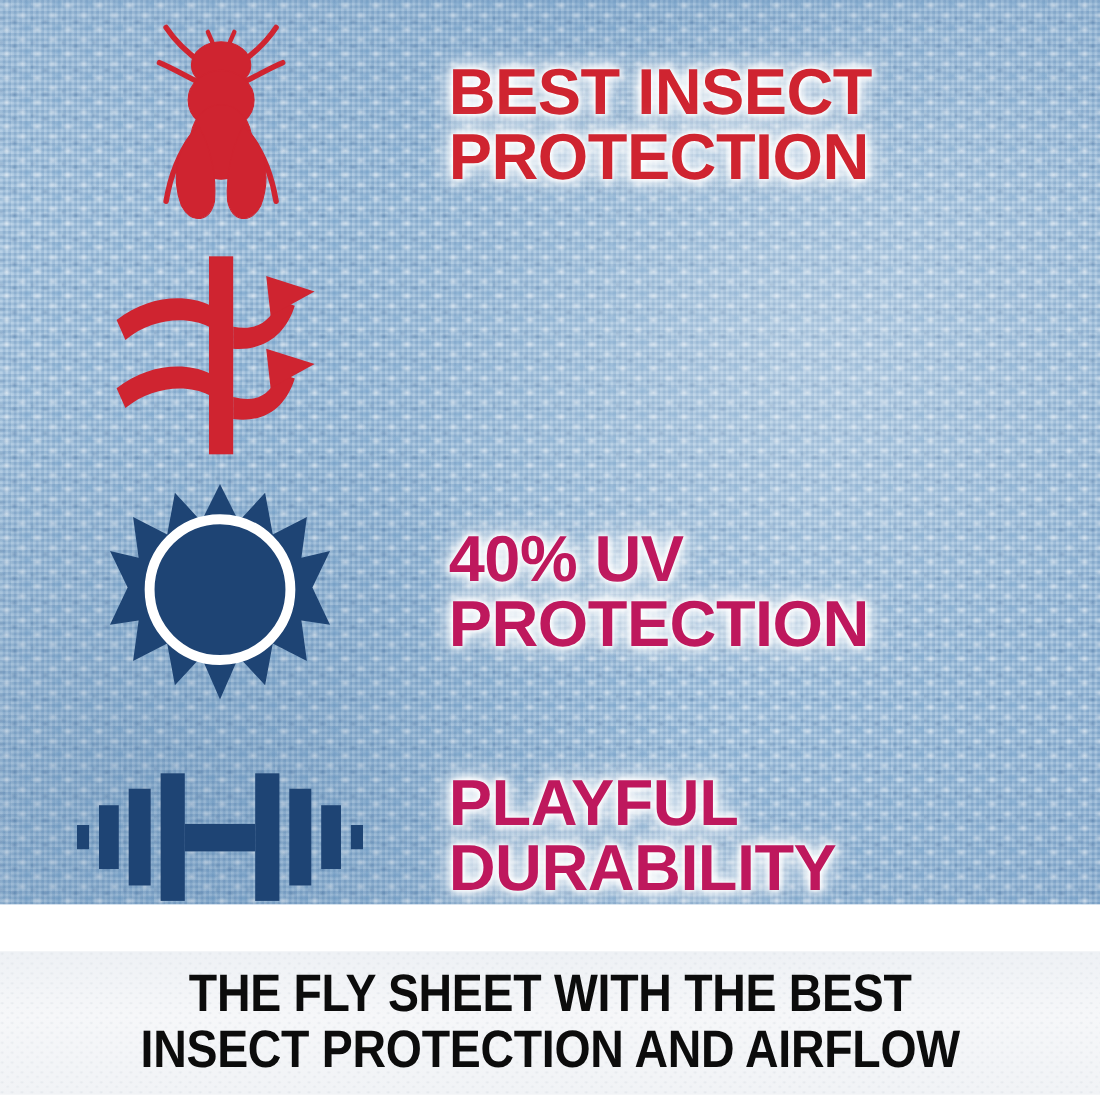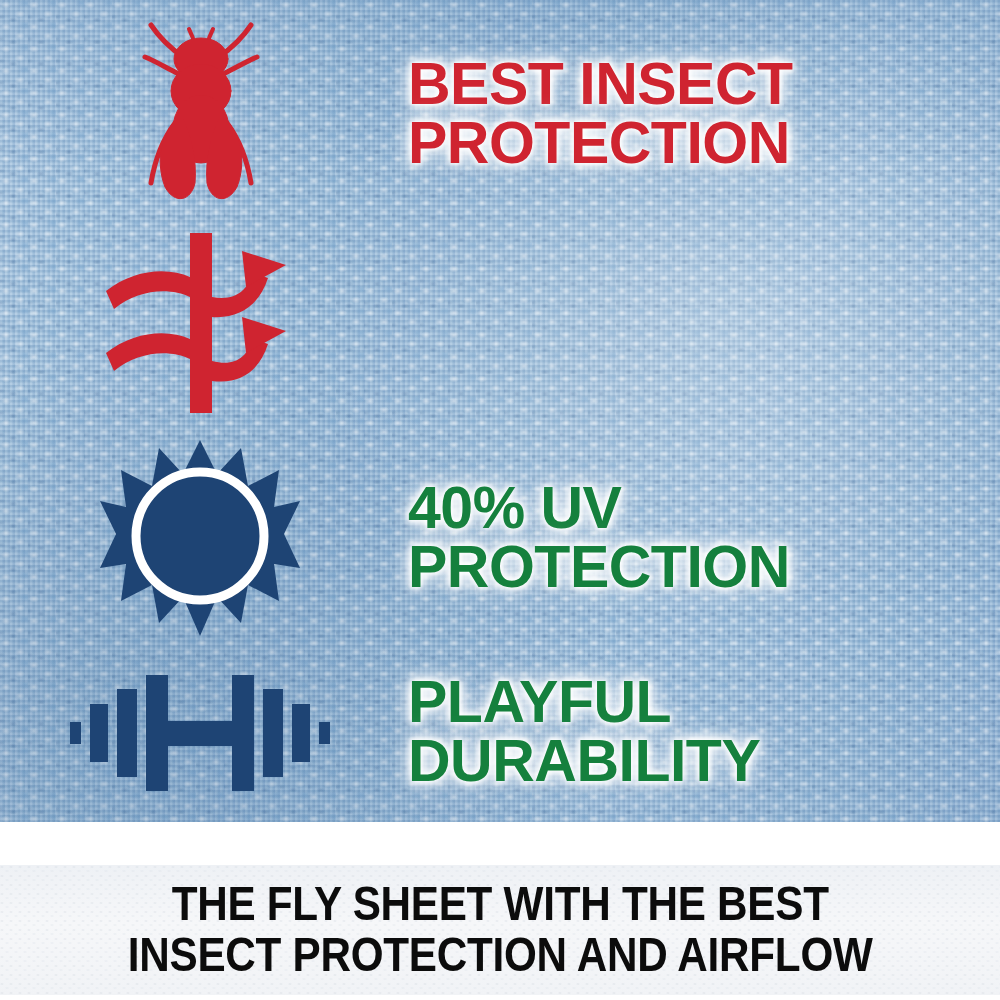--- a/index.html
+++ b/index.html
@@ -79,31 +79,31 @@
     white-space: pre-line;
     margin: 0;
   }
   .red-text {
     color: #CF2430;
     text-shadow:
       0 0 6px #ffffff, 0 0 6px #ffffff, 0 0 12px #ffffff,
       0 0 18px rgba(255,255,255,0.95), 0 0 26px rgba(255,255,255,0.7);
   }
   .navy-text {
-    color: #15803d;
+    color: #be185d;
     text-shadow:
       0 0 6px #ffffff, 0 0 6px #ffffff, 0 0 12px #ffffff,
       0 0 18px rgba(255,255,255,0.95), 0 0 26px rgba(255,255,255,0.7);
   }
 
   
   #row-insect    { top: 16px;  height: 196px; }
   #row-airflow   { top: 222px; height: 196px; }
   #row-uv        { top: 432px; height: 212px; }
-  #row-durable   { top: 650px; height: 164px; }
+  #row-durable   { top: 678px; height: 164px; }
 
   #row-insect  .feature-text { font-size: 59px; }
   #row-airflow .feature-text { font-size: 59px; }
   #row-uv      .feature-text { font-size: 59px; }
   #row-durable .feature-text { font-size: 59px; }
 
   
   .caption-panel {
     position: absolute;
     left: 0;

